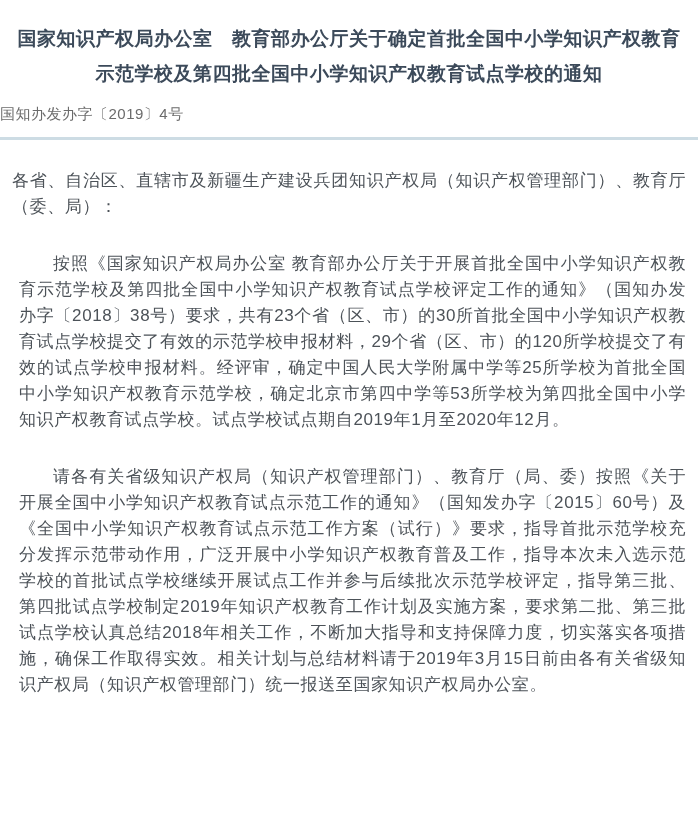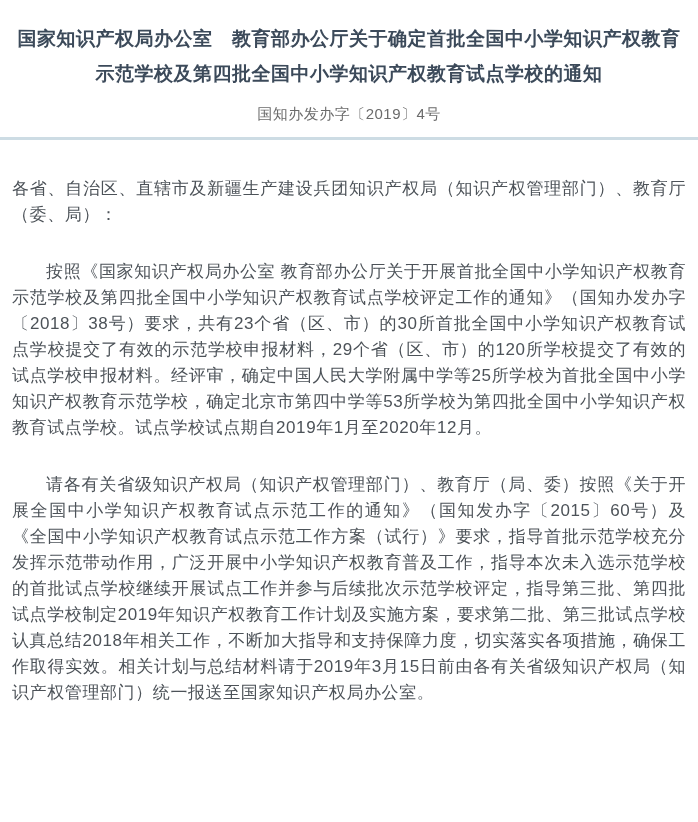--- a/index.html
+++ b/index.html
@@ -27,44 +27,44 @@
     margin: 21px 12px 0;
     font-size: 19px;
     font-weight: bold;
     color: var(--title-color);
     text-align: center;
     line-height: 35px;
     letter-spacing: 0.5px;
   }
   .doc-number {
     margin-top: 14px;
-    text-align: center;
+    text-align: left;
     font-size: 15px;
     color: var(--docnum-color);
     letter-spacing: 0.5px;
   }
   .header-divider {
     border: none;
     border-top: 3px solid var(--divider-color);
     margin: 13px 0 0 0;
   }
   .doc-body {
     padding: 0 12px;
     font-size: 17px;
     line-height: 26px;
     color: var(--body-color);
     text-align: justify;
     letter-spacing: 0.6px;
   }
   .salutation {
-    margin: 36px 0 0 0;
+    margin: 28px 0 0 0;
     text-indent: 0;
   }
   .para {
-    margin: 31px 0 0 0;
+    margin: 31px 0 0 7px;
     text-indent: 2em;
   }
 </style>
 </head>
 <body>
 
 <div class="page">
 
   <h1 class="doc-title">国家知识产权局办公室　教育部办公厅关于确定首批全国中小学知识产权教育示范学校及第四批全国中小学知识产权教育试点学校的通知</h1>
 

